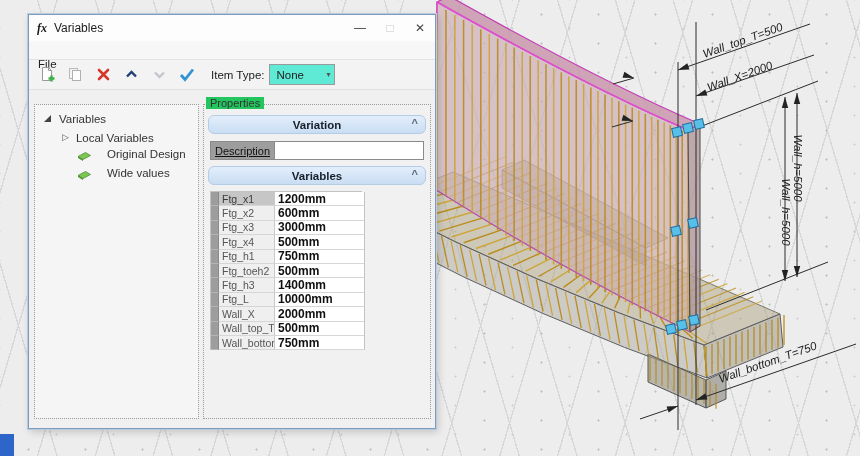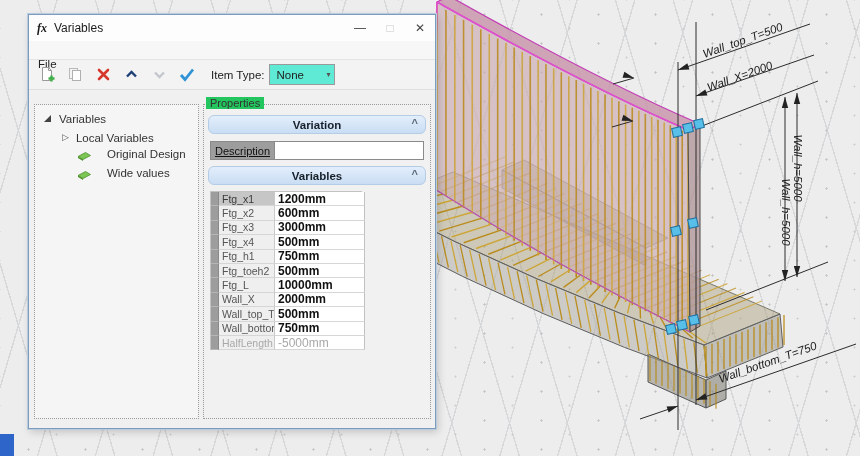--- a/index.html
+++ b/index.html
@@ -439,20 +439,25 @@
     <span class="var-name">Ftg_h1</span>
     <span class="var-value">750mm</span>
   </div>
 
   <div class="var-row">
     <span class="rowhdr"></span>
     <span class="var-name">Ftg_toeh2</span>
     <span class="var-value">500mm</span>
   </div>
 
+  <div class="var-row">
+    <span class="rowhdr"></span>
+    <span class="var-name">Ftg_h3</span>
+    <span class="var-value">1400mm</span>
+  </div>
 
   <div class="var-row">
     <span class="rowhdr"></span>
     <span class="var-name">Ftg_L</span>
     <span class="var-value">10000mm</span>
   </div>
 
   <div class="var-row">
     <span class="rowhdr"></span>
     <span class="var-name">Wall_X</span>
@@ -465,23 +470,18 @@
     <span class="var-value">500mm</span>
   </div>
 
   <div class="var-row">
     <span class="rowhdr"></span>
     <span class="var-name">Wall_bottom_T</span>
     <span class="var-value">750mm</span>
   </div>
 
 
-  <div class="var-row ro">
-    <span class="rowhdr"></span>
-    <span class="var-name">HalfLength</span>
-    <span class="var-value">-5000mm</span>
-  </div>
 </div>
     </div>
   </div>
 </div>
 
 <div class="corner-sq"></div>
 
 </body></html>

